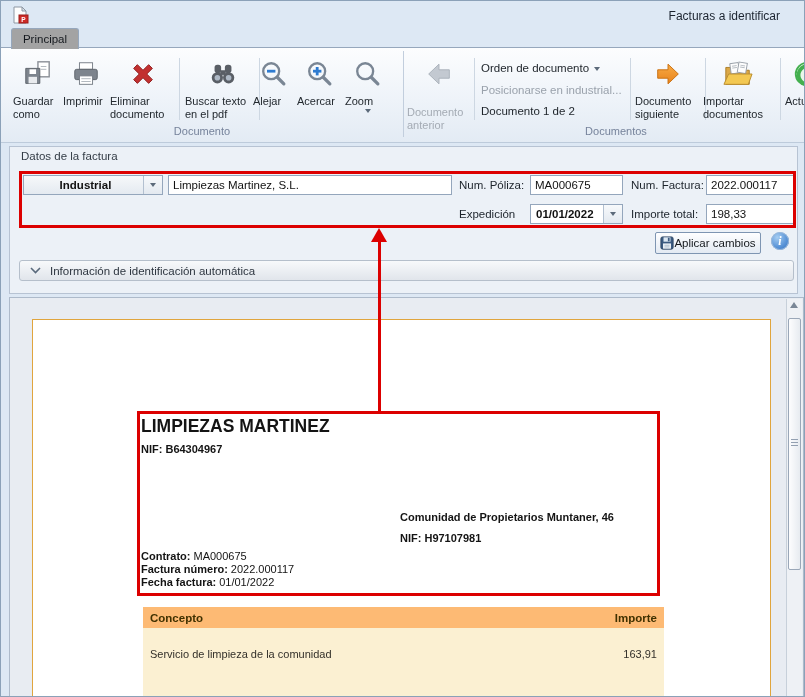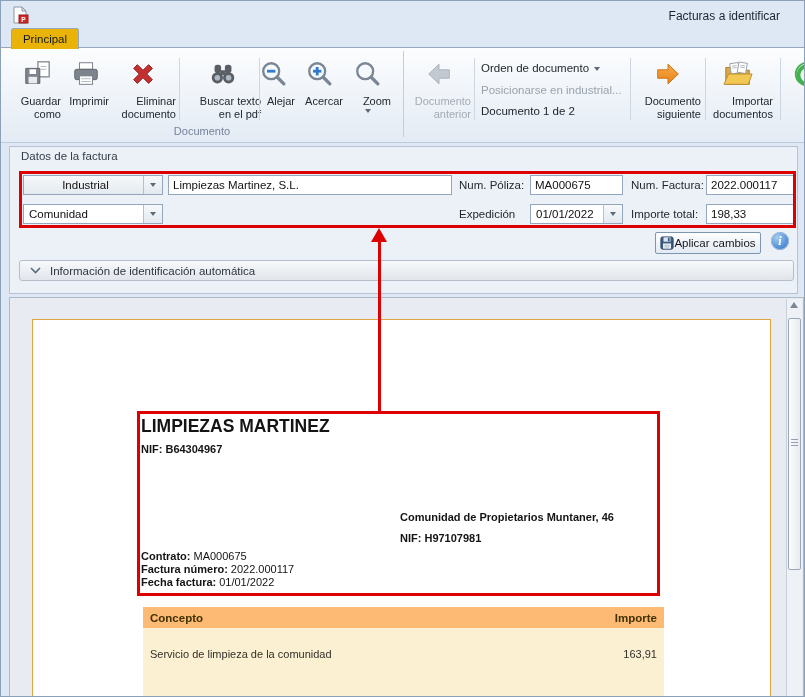--- a/index.html
+++ b/index.html
@@ -6,48 +6,48 @@
   .app{position:relative;width:805px;height:697px;background:#dde8f4;border:1px solid #8ba1b8;
        overflow:hidden;font-family:"Liberation Sans",sans-serif;box-sizing:border-box;}
   .abs{position:absolute;}
 
   
   .titlebar{left:0;top:0;width:805px;height:27px;}
   .app-icon{left:10px;top:5px;width:18px;height:18px;}
   .win-title{right:26px;top:8px;font-size:12px;color:#1c2430;}
 
   
-  .tab{left:10px;top:27px;width:66px;height:20px;background:#eab308;border:1px solid #96a7bc;border-bottom:none;
+  .tab{left:10px;top:27px;width:66px;height:20px;background:#a3a3a3;border:1px solid #96a7bc;border-bottom:none;
        border-radius:3px 3px 0 0;font-size:11.5px;color:#15191e;text-align:center;line-height:20px;z-index:3;}
 
   
   .ribbon{left:0;top:46px;width:805px;height:94px;background:linear-gradient(#fcfdfe,#eef3f9 55%,#e3ebf4);
           border-top:1px solid #96a7bc;border-bottom:1px solid #bdcbdb;z-index:2;}
-  .rbtn{position:absolute;top:7px;height:74px;border-radius:3px;text-align:right;cursor:pointer;}
+  .rbtn{position:absolute;top:7px;height:74px;border-radius:3px;text-align:left;cursor:pointer;}
   .ricon{position:absolute;top:2px;left:0;right:0;height:34px;display:flex;align-items:center;justify-content:center;}
   .rlabel{position:absolute;top:40px;left:0;right:0;font-size:11px;line-height:13px;color:#23292f;}
-  .rbtn.disabled .rlabel{color:#a4abb4;}
+  .rbtn.disabled .rlabel{color:#a4abb4;margin-top:11px;}
   .vsep{position:absolute;top:10px;width:1px;height:62px;background:#cdd7e2;}
   .gdiv{position:absolute;top:3px;width:1px;height:86px;background:#c2cedd;}
   .rgroup-caption{position:absolute;top:77px;font-size:11px;color:#76839b;text-align:center;}
   .rstack-item{position:absolute;left:480px;width:146px;font-size:11.5px;color:#1d2329;white-space:nowrap;cursor:pointer;}
   .rstack-item.disabled{color:#9aa2ac;cursor:default;}
   .caret{display:inline-block;width:0;height:0;border-left:3.5px solid transparent;border-right:3.5px solid transparent;
          border-top:4px solid #5c6a7a;margin-left:5px;vertical-align:middle;}
   .caret-under{display:block;margin:1px auto 0;}
 
   
   .datos{left:8px;top:145px;width:789px;height:148px;background:#ecf1f7;border:1px solid #b7c3d3;box-sizing:border-box;}
   .datos-caption{left:12px;top:4px;font-size:11.5px;color:#333c46;}
   .fld-label{font-size:11.5px;color:#1d242c;white-space:nowrap;}
   .tbox{position:absolute;height:20px;box-sizing:border-box;border:1px solid #94a6bc;background:#fff;
         font-family:"Liberation Sans",sans-serif;font-size:11.5px;color:#111;padding:0 4px;}
   .combo{position:absolute;height:20px;box-sizing:border-box;border:1px solid #94a6bc;background:#fff;
          font-size:11.5px;color:#111;line-height:18px;cursor:pointer;}
-  .combo .cbtext{position:absolute;left:5px;right:20px;top:0;bottom:0;line-height:18px;overflow:hidden;}
+  .combo .cbtext{position:absolute;left:5px;right:20px;top:0;bottom:0;line-height:18px;overflow:hidden;font-weight:bold;}
   .combo.center .cbtext{text-align:center;}
   .combo.gray{background:linear-gradient(#f6f8fa,#e4eaf1);}
   .combo-arrow{position:absolute;right:0;top:0;width:18px;height:18px;border-left:1px solid #b3c0d0;
                background:linear-gradient(#f7f9fb,#e3e9f0);display:flex;align-items:center;justify-content:center;}
   .search-btn{position:absolute;right:1px;top:1px;width:20px;height:16px;background:linear-gradient(#fdfdfe,#e9edf3);
               border-left:1px solid #b3c0d0;display:flex;align-items:center;justify-content:center;cursor:pointer;}
 
   .apply-btn{left:654px;top:231px;width:104px;height:20px;border:1px solid #7e95b2;border-radius:2px;
              background:linear-gradient(#fefeff,#e3eaf3);display:flex;align-items:center;justify-content:center;
              font-size:11.5px;color:#14181d;cursor:pointer;}
@@ -272,43 +272,38 @@
         <svg width="30" height="30" viewBox="0 0 32 32">
           <circle cx="16" cy="16" r="12" fill="#eaf6ea" stroke="#44b04f" stroke-width="2"></circle>
           <path d="M24 10 a10 10 0 1 0 3 7" fill="none" stroke="#44b04f" stroke-width="4"></path>
           <polygon points="22,4 30,8 23,13" fill="#44b04f"></polygon>
         </svg>
       </span>
       <span class="rlabel">Actu</span>
     </div>
 
     <div class="rgroup-caption" style="left:0;width:402px">Documento</div>
+    <div class="rgroup-caption" style="left:480px;width:270px">Documentos</div>
   </div>
 
   <div class="abs datos"></div>
   <div class="abs datos-caption" style="left:20px;top:149px">Datos de la factura</div>
 
   <div class="combo gray center" style="left:22px;top:174px;width:140px">
     <span class="cbtext">Industrial</span>
     <span class="combo-arrow">
         <span class="caret" style="margin:0"></span>
       </span>
   </div>
   <input class="tbox" style="left: 167px; top: 174px; width: 284px;" value="Limpiezas Martinez, S.L.">
   <div class="abs fld-label" style="left:458px;top:178px">Num. Póliza:</div>
   <input class="tbox" style="left: 529px; top: 174px; width: 93px;" value="MA000675">
   <div class="abs fld-label" style="left:630px;top:178px">Num. Factura:</div>
   <input class="tbox" style="left: 705px; top: 174px; width: 88px;" value="2022.000117">
 
-  <div class="combo" style="left:22px;top:203px;width:140px">
-    <span class="cbtext">Comunidad</span>
-    <span class="combo-arrow">
-        <span class="caret" style="margin:0"></span>
-      </span>
-  </div>
   <div class="abs fld-label" style="left:458px;top:207px">Expedición</div>
   <div class="combo" style="left:529px;top:203px;width:93px">
     <span class="cbtext">01/01/2022</span>
     <span class="combo-arrow">
         <span class="caret" style="margin:0"></span>
       </span>
   </div>
   <div class="abs fld-label" style="left:630px;top:207px">Importe total:</div>
   <input class="tbox" style="left: 705px; top: 203px; width: 88px;" value="198,33">
 

